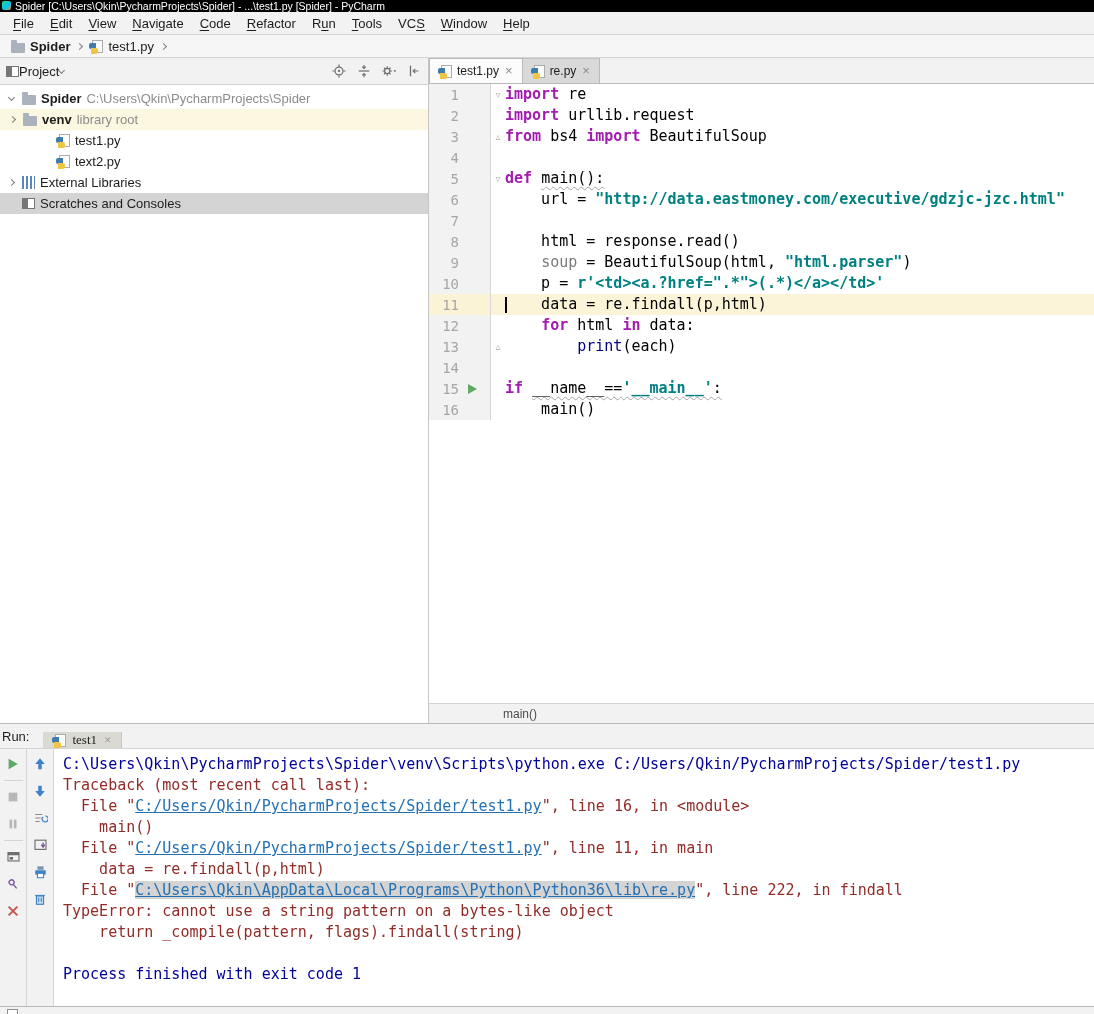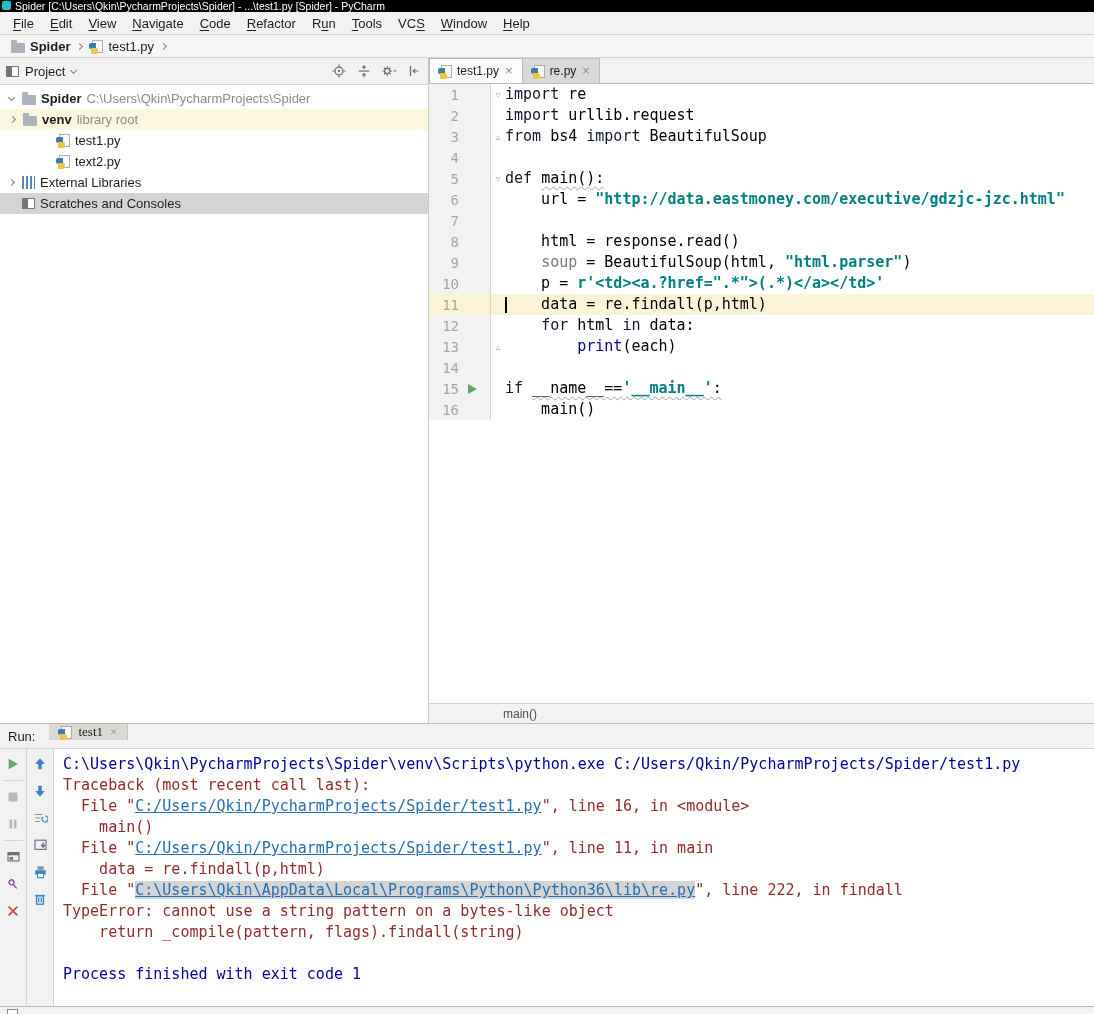--- a/index.html
+++ b/index.html
@@ -45,21 +45,21 @@
     background:repeating-linear-gradient(90deg,#5b87b8 0 2px,rgba(0,0,0,0) 2px 4px); }
   .ic-tool { display:inline-block; width:13px; height:11px; border:1px solid #767676; background:#fff;
     position:relative; flex:0 0 auto; }
   .ic-tool::before { content:""; position:absolute; left:0; top:0; bottom:0; width:5px; background:#767676; }
   .x-btn { color:#8a8a8a; font-size:13px; line-height:10px; padding:0 1px; cursor:default; }
   
   .main { flex:1 1 auto; display:flex; min-height:0; }
   
   .project { width:429px; flex:0 0 auto; border-right:1px solid #c6c6c6; display:flex; flex-direction:column; background:#fff; }
   .project-header { height:27px; background:#f2f2f2; border-bottom:1px solid #d4d4d4;
-    display:flex; align-items:center; padding:0 6px; gap:6px; }
+    display:flex; align-items:center; padding:0 6px; gap:0; }
   .project-header .ph-title { font-size:13px; }
   .ph-spacer { flex:1; }
   .ph-icons { display:flex; align-items:center; gap:9px; }
   .ph-icons svg { display:block; }
   .tree { flex:1; overflow:hidden; padding-top:3px; }
   .tree-row { height:21px; display:flex; align-items:center; gap:5px; white-space:nowrap; }
   .tree-row .name-bold { font-weight:bold; }
   .tree-row .suffix { color:#8c8c8c; }
   .tree-row.row-lib { background:#fbf7e1; }
   .tree-row.row-sel { background:#d4d4d4; }
@@ -78,34 +78,34 @@
   .gutter { width:62px; flex:0 0 auto; background:#f2f2f2; border-right:1px solid #d6d6d6;
     display:flex; align-items:center; }
   .code-row.cur .gutter { background:#fbf3d5; }
   .gutter .lnum { width:30px; text-align:right; color:#a6a6a6; font-size:14px; }
   .gutter .marker { width:26px; display:flex; justify-content:center; align-items:center; }
   .run-arrow { width:0; height:0; border-left:9px solid #5fa865; border-top:5.5px solid rgba(0,0,0,0);
     border-bottom:5.5px solid rgba(0,0,0,0); }
   .fold-slot { width:14px; flex:0 0 auto; display:flex; justify-content:center; align-items:center;
     color:#b3b3b3; font-size:10px; font-family:"DejaVu Sans", sans-serif; }
   .code-text { white-space:pre; line-height:21px; }
-  .tk-kw { color:#0f172a; font-weight:normal; }
+  .tk-kw { color:#a21caf; font-weight:bold; }
   .tk-str { color:#008080; font-weight:bold; }
   .tk-gr { color:#7a7a7a; }
   .tk-bi { color:#000080; }
   .tk-pl { color:#000; }
   .wavy { text-decoration-line:underline; text-decoration-style:wavy; text-decoration-color:#a3a3a3;
     text-decoration-thickness:1px; text-underline-offset:3px; }
   .caret { display:inline-block; width:2px; height:16px; background:#000; vertical-align:middle; margin-right:-2px; }
   .editor-crumb { height:20px; background:#f2f2f2; border-top:1px solid #d4d4d4; flex:0 0 auto;
     display:flex; align-items:center; padding-left:74px; font-size:12px; color:#4c4c4c; }
   
   .run-panel { height:283px; flex:0 0 auto; display:flex; flex-direction:column; border-top:1px solid #b9b9b9; background:#fff; }
   .run-header { height:25px; background:#f2f2f2; border-bottom:1px solid #d4d4d4;
-    display:flex; align-items:flex-start; padding-left:8px; flex:0 0 auto; }
+    display:flex; align-items:flex-end; padding-left:2px; flex:0 0 auto; }
   .run-label { align-self:center; margin-right:14px; font-size:13px; }
   .run-tab { display:flex; align-items:center; gap:6px; background:#dadad2; padding:0 9px;
     border-right:1px solid #c6c6c2;font-family:Liberation Serif, serif; }
   .run-tab .rt-label { font-size:13px; }
   .run-body { flex:1 1 auto; display:flex; min-height:0; }
   .rtoolbar { width:27px; flex:0 0 auto; background:#f2f2f2; border-right:1px solid #d4d4d4;
     display:flex; flex-direction:column; align-items:center; padding-top:7px; gap:11px; }
   .rtoolbar .tb-sep { width:19px; height:1px; background:#d4d4d4; margin:-3px 0; }
   .rbtn { width:16px; height:16px; display:flex; align-items:center; justify-content:center; cursor:default; }
   .console { flex:1 1 auto; background:#fff; padding:5px 0 0 9px; overflow:hidden;

